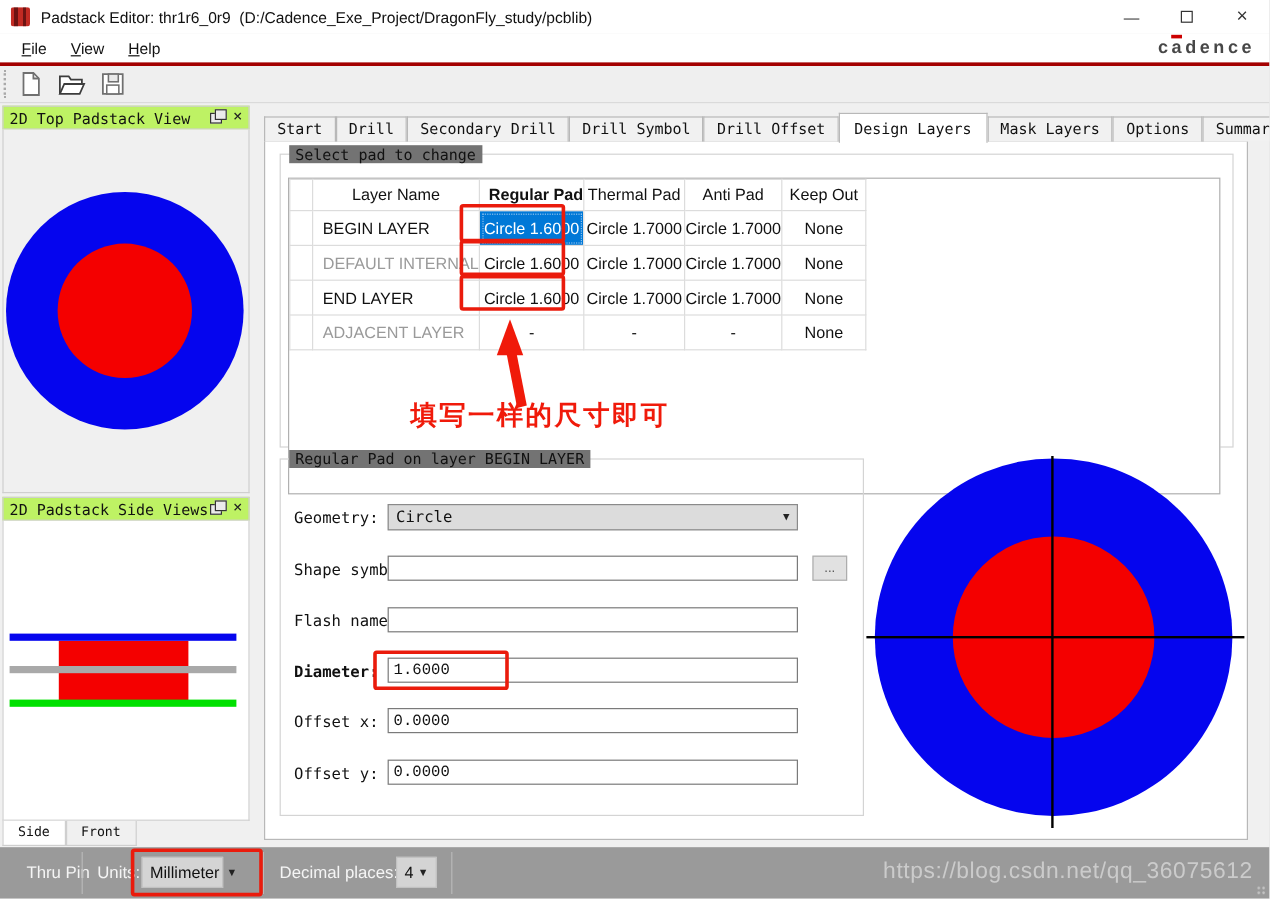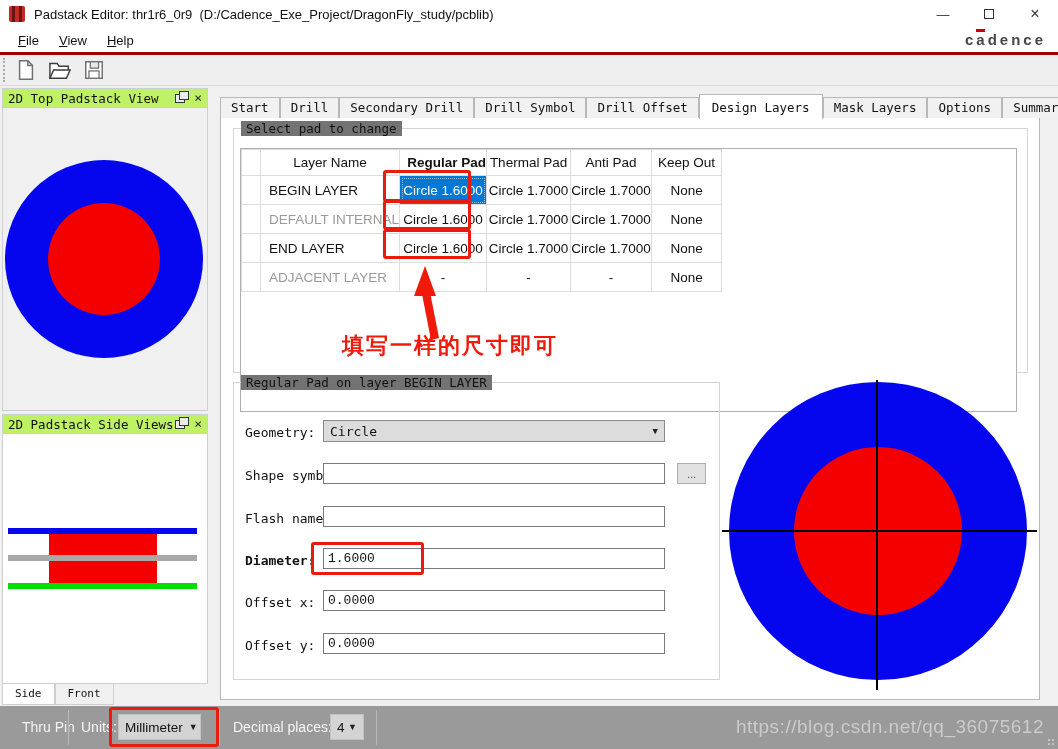--- a/index.html
+++ b/index.html
@@ -296,21 +296,21 @@
 
   <div class="circle padview-circle" style="position:absolute; left:729px; top:382px; width:298px; height:298px; background:#0505ee;"></div>
   <div class="circle padview-circle" style="position:absolute; left:794px; top:447px; width:168px; height:168px; background:#f40000;"></div>
   <div class="xline" style="left:722px; top:530px; width:315px; height:2px;"></div>
   <div class="xline" style="left:876px; top:380px; width:2px; height:310px;"></div>
 
   <div class="statusbar">
     <span class="sb-item" style="left:22px;">Thru Pin</span>
     <span class="sb-sep" style="left:68px;"></span>
     <span class="sb-item" style="left:81px;">Units:</span>
-    <div class="sb-drop" style="left:118px; width:83px;">
+    <div class="sb-drop" style="left:118px; width:68px;">
       <span>Millimeter</span>
       <span class="arrow">▼</span>
     </div>
     <span class="sb-sep" style="left:219px;"></span>
     <span class="sb-item" style="left:233px;">Decimal places:</span>
     <div class="sb-drop" style="left:330px; width:34px;">
       <span>4</span>
       <span class="arrow" style="padding-left:3px;">▼</span>
     </div>
     <span class="sb-sep" style="left:376px;"></span>

